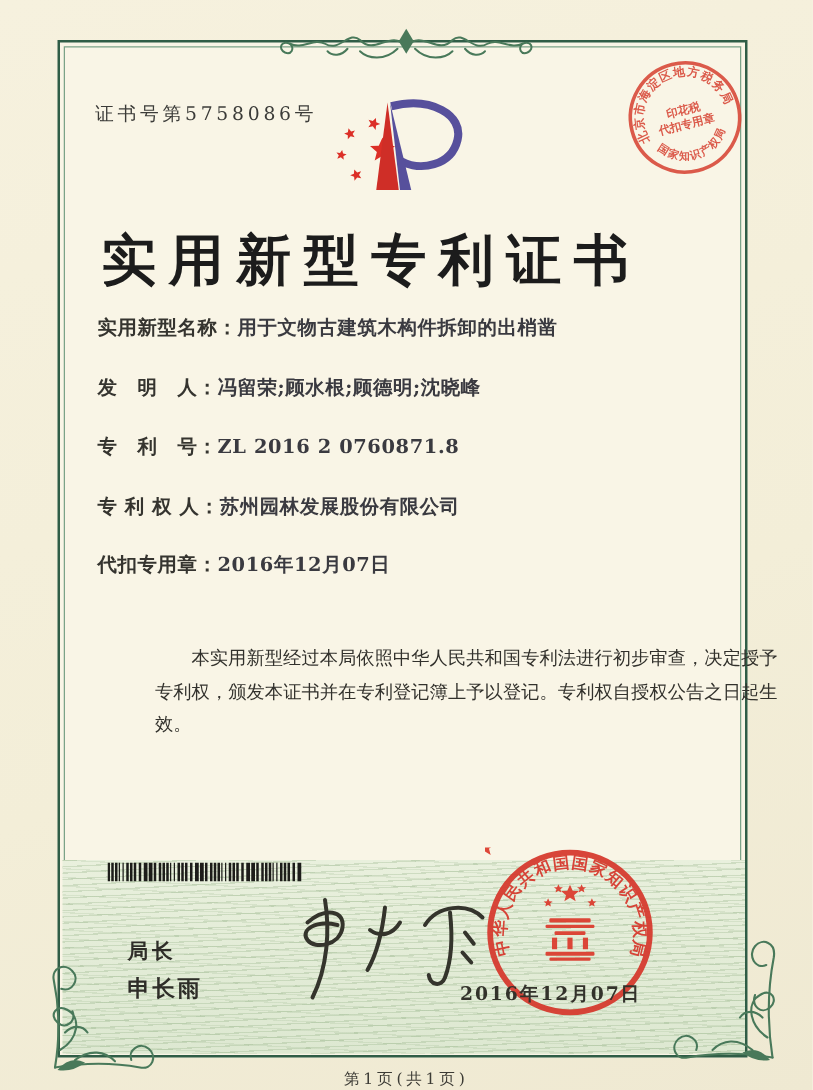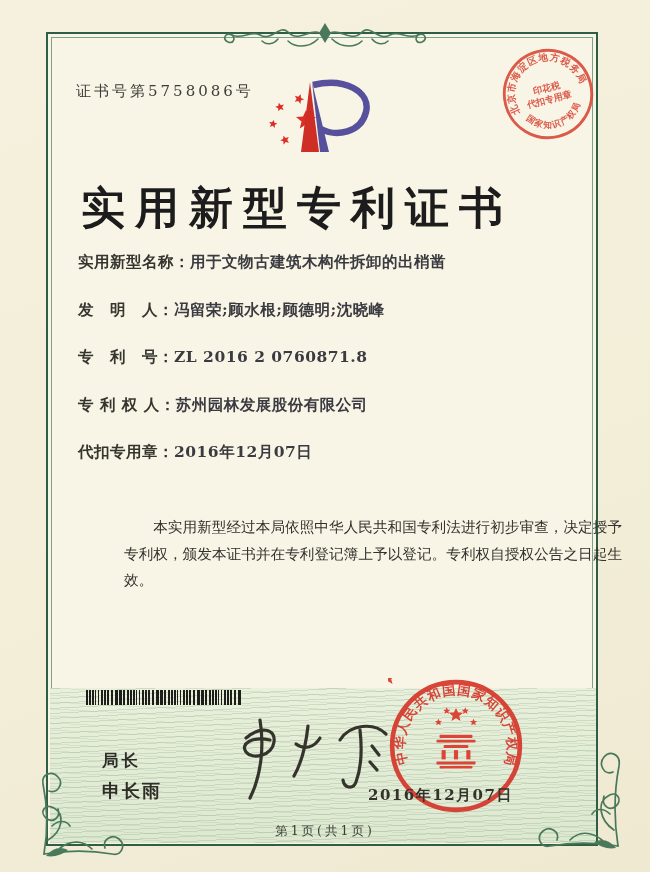--- a/index.html
+++ b/index.html
@@ -26,21 +26,21 @@
       repeating-linear-gradient(177deg, rgba(128,163,114,.26) 0 1px, rgba(0,0,0,0) 1px 5px),
       repeating-linear-gradient(183deg, rgba(128,163,114,.16) 0 1px, rgba(0,0,0,0) 1px 7px),
       linear-gradient(#e9f0dd,#dde8d1);}
   .barcode{left:86px;top:690px;z-index:2;}
   .sig-title{left:102px;top:750px;font-size:16.5px;font-weight:700;letter-spacing:3px;color:#2e2d28;z-index:3;}
   .sig-name{left:102px;top:779px;font-size:18px;font-weight:700;letter-spacing:2px;color:#2e2d28;z-index:3;}
   .signature-svg{left:222px;top:710px;z-index:3;}
   .main-seal{left:388px;top:678px;z-index:3;opacity:.93;}
   .seal-date{left:368px;top:786px;width:170px;font-size:15px;font-weight:600;letter-spacing:1.5px;
              color:#33322b;z-index:5;}
-  .footer{left:0;top:823px;width:650px;text-align:center;font-size:12.5px;letter-spacing:3px;
+  .footer{left:0;top:855px;width:650px;text-align:center;font-size:12.5px;letter-spacing:3px;
           color:#3c3b35;z-index:4;}
   .tax-stamp{left:500px;top:46px;z-index:5;transform:rotate(-14deg);opacity:.9;}
   .logo-svg{left:250px;top:78px;z-index:4;}
   .top-ornament{left:212px;top:15px;z-index:4;}
   .corner-bl{left:36px;top:768px;z-index:6;}
   .corner-br{left:534px;top:740px;z-index:6;transform:scaleX(-1);}
 </style>
 </head>
 <body>
 

